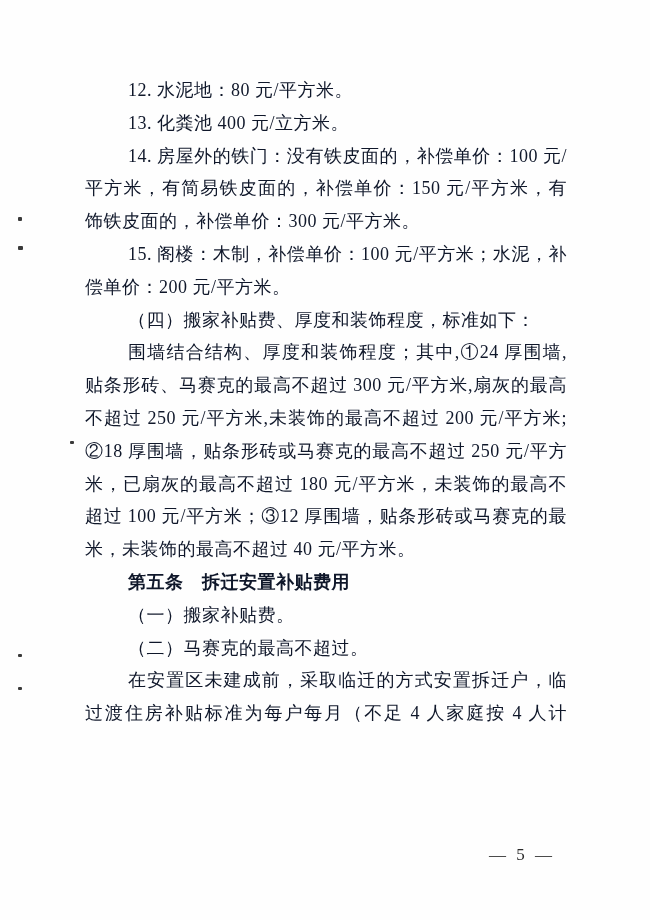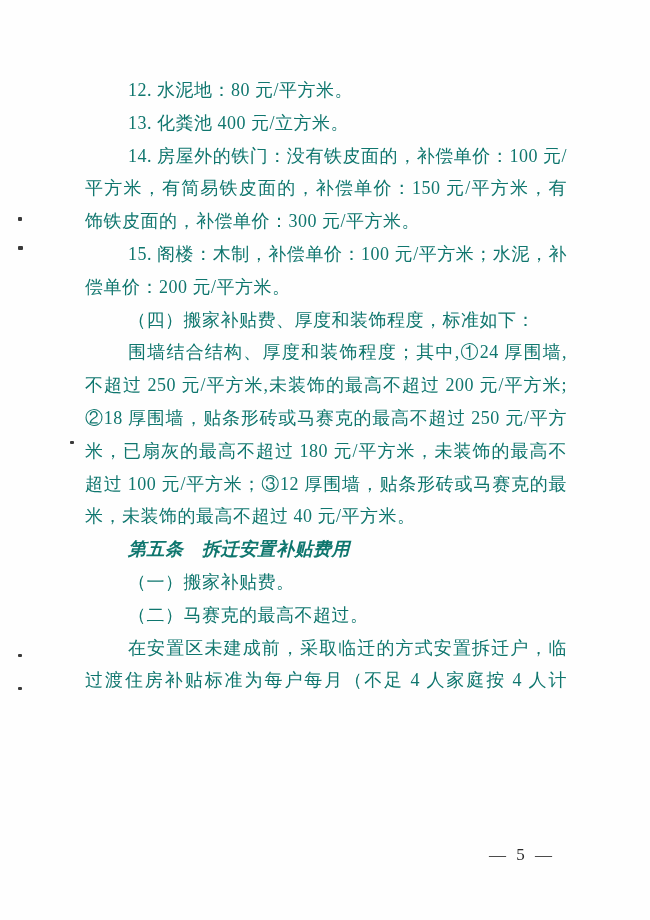--- a/index.html
+++ b/index.html
@@ -13,41 +13,40 @@
     height: 920px;
     background: #fefefe;
     overflow: hidden;
     font-family: "Liberation Serif", "DejaVu Serif", serif;
   }
   .text-block {
     position: absolute;
     left: 85px;
     top: 74px;
     width: 482px;
-    color: #0f766e;
+    color: #0f172a;
     font-size: 18px;
     line-height: 32.8px;
   }
   .line {
     height: 32.8px;
     overflow: hidden;
     text-align: left;
     letter-spacing: 0.5px;
   }
   .line.indent {
     padding-left: 43px;
   }
   .line.justify {
     text-align: justify;
     text-align-last: justify;
     text-justify: inter-character;
   }
   .line.bold {
     font-weight: bold;
-    font-style: italic;
   }
   .page-number {
     position: absolute;
     top: 845px;
     right: 95px;
     color: #2a2a2a;
     font-size: 17px;
     letter-spacing: 3px;
     white-space: nowrap;
   }
@@ -69,20 +68,21 @@
   <div class="text-block">
       <div class="line indent">12. 水泥地：80 元/平方米。</div>
       <div class="line indent">13. 化粪池 400 元/立方米。</div>
       <div class="line indent justify">14. 房屋外的铁门：没有铁皮面的，补偿单价：100 元/</div>
       <div class="line justify">平方米，有简易铁皮面的，补偿单价：150 元/平方米，有装</div>
       <div class="line">饰铁皮面的，补偿单价：300 元/平方米。</div>
       <div class="line indent justify">15. 阁楼：木制，补偿单价：100 元/平方米；水泥，补</div>
       <div class="line">偿单价：200 元/平方米。</div>
       <div class="line indent">（四）搬家补贴费、厚度和装饰程度，标准如下：</div>
       <div class="line indent justify">围墙结合结构、厚度和装饰程度；其中,①24 厚围墙,</div>
+      <div class="line justify">贴条形砖、马赛克的最高不超过 300 元/平方米,扇灰的最高</div>
       <div class="line justify">不超过 250 元/平方米,未装饰的最高不超过 200 元/平方米;</div>
       <div class="line justify">②18 厚围墙，贴条形砖或马赛克的最高不超过 250 元/平方</div>
       <div class="line justify">米，已扇灰的最高不超过 180 元/平方米，未装饰的最高不</div>
       <div class="line justify">超过 100 元/平方米；③12 厚围墙，贴条形砖或马赛克的最</div>
       <div class="line">米，未装饰的最高不超过 40 元/平方米。</div>
       <div class="line indent bold">第五条　拆迁安置补贴费用</div>
       <div class="line indent">（一）搬家补贴费。</div>
       <div class="line indent">（二）马赛克的最高不超过。</div>
       <div class="line indent justify">在安置区未建成前，采取临迁的方式安置拆迁户，临时</div>
       <div class="line justify">过渡住房补贴标准为每户每月（不足 4 人家庭按 4 人计算）</div>

